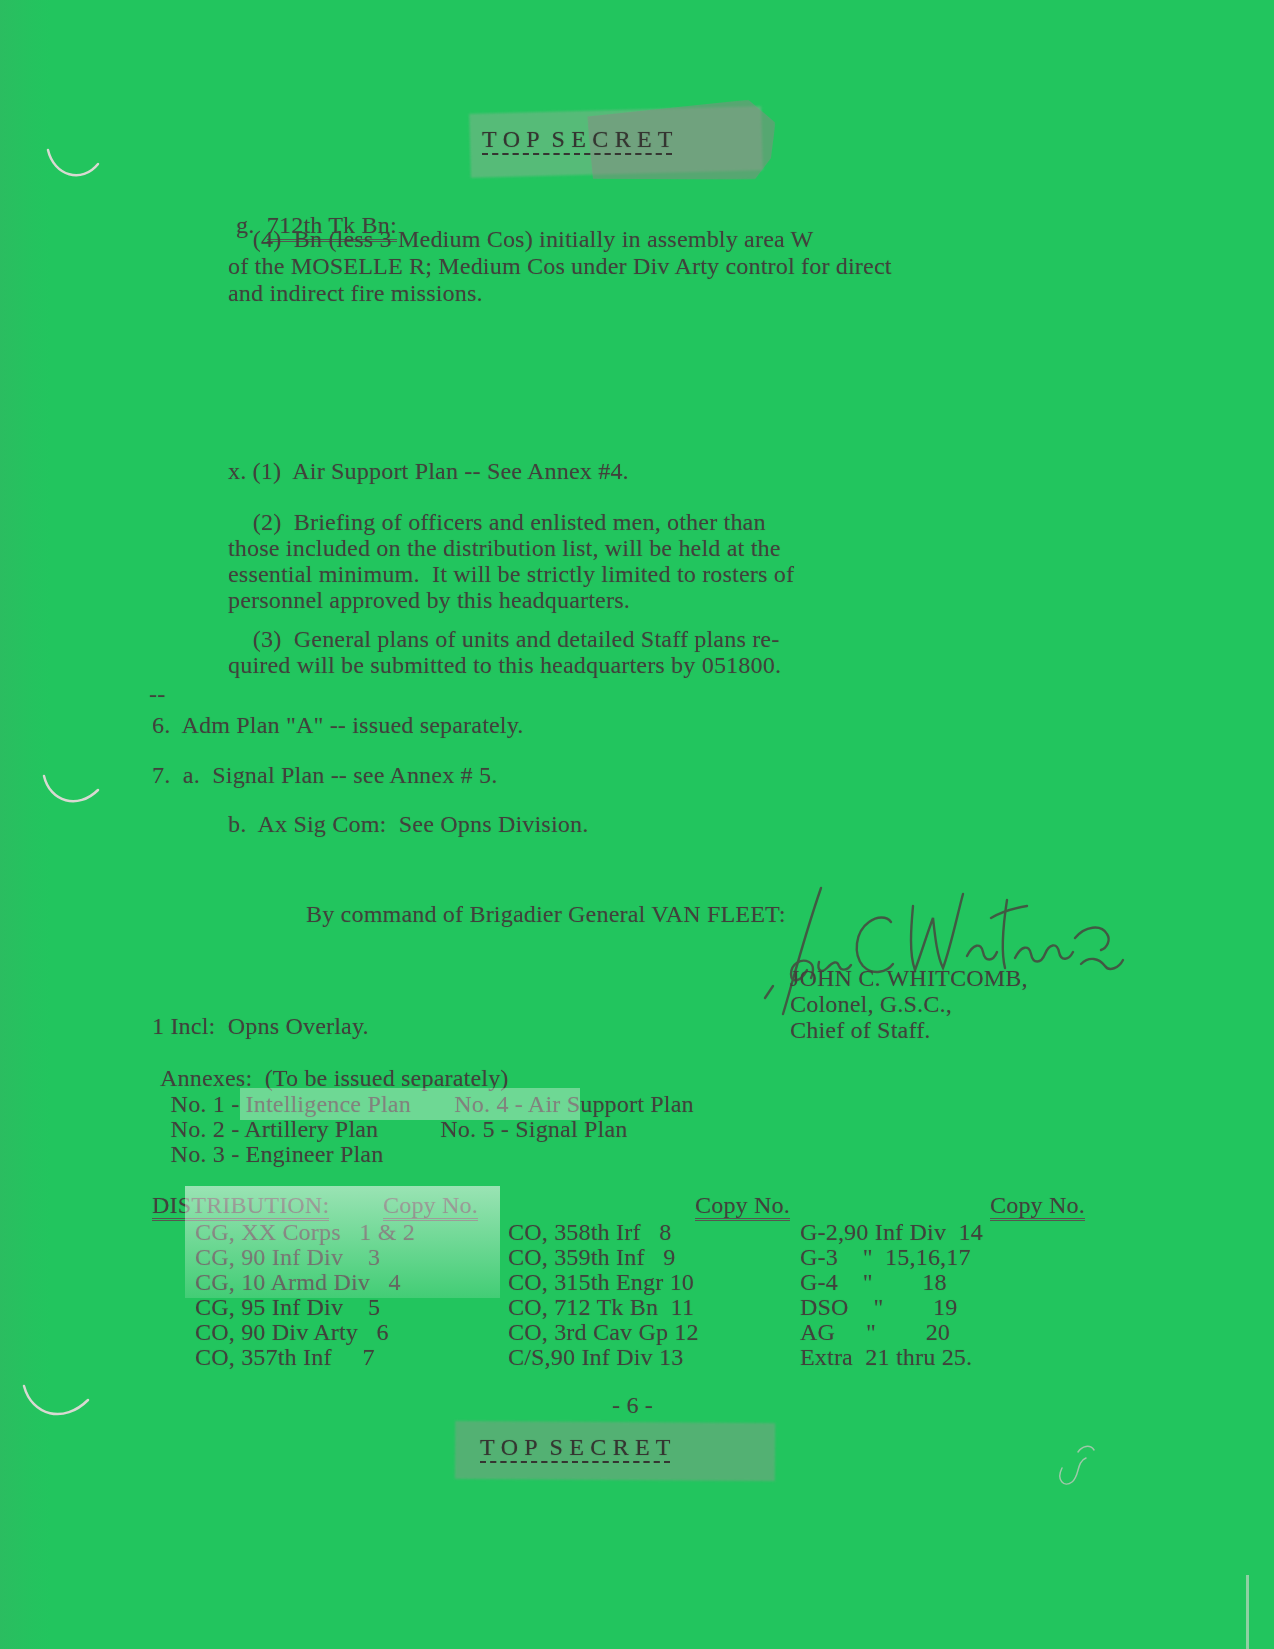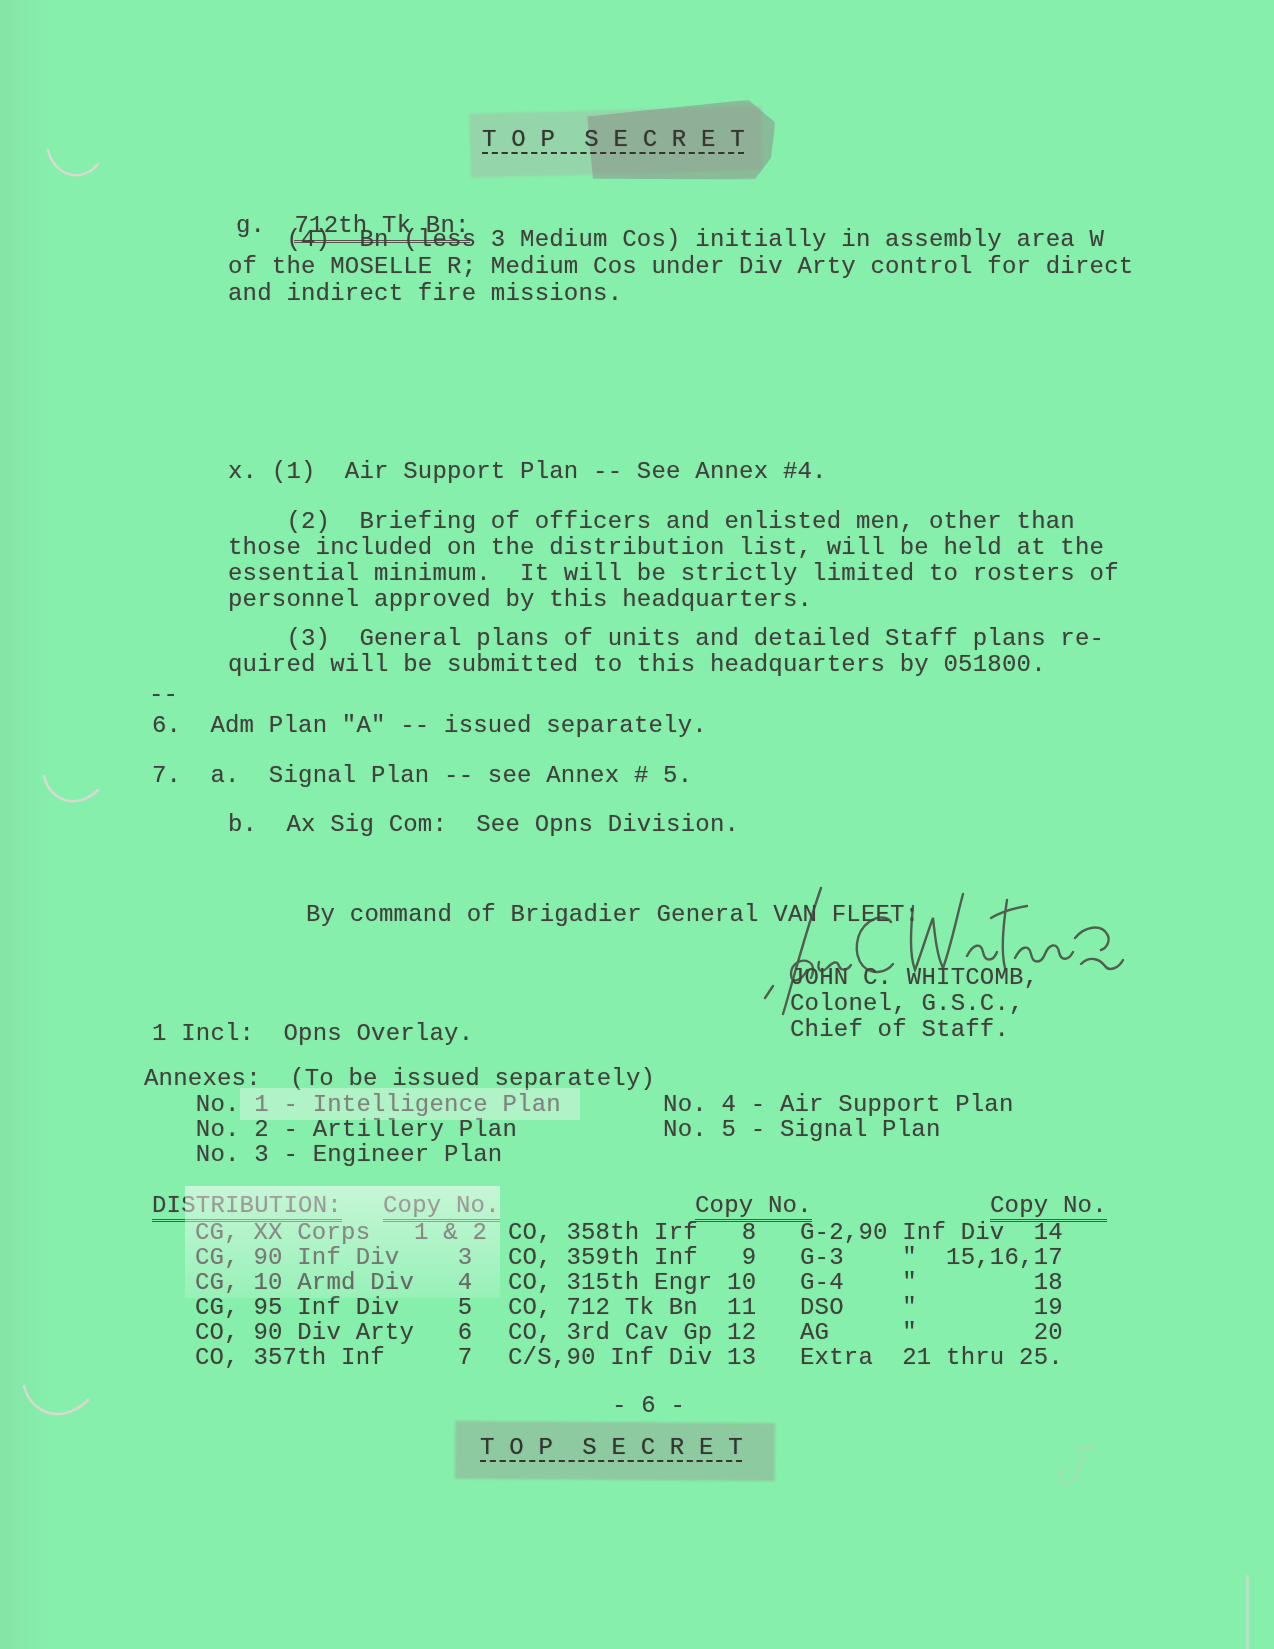--- a/index.html
+++ b/index.html
@@ -1,19 +1,19 @@
 <!DOCTYPE html>
 <html><head>
 <meta charset="utf-8">
 <style>
   html,body{margin:0;padding:0;background:#e8e8e4;}
   #page{
     position:relative;width:1274px;height:1649px;margin:0 auto;
-    background:#86efac;overflow:hidden;
-    font-family:Liberation Mono, monospace;
+    background:#22c55e;overflow:hidden;
+    font-family:Liberation Serif, serif;
   }
   
   #page::before{
     content:"";position:absolute;left:0;top:0;width:52px;height:100%;
     background:linear-gradient(to right, rgba(120,120,114,.10), rgba(120,120,114,.03) 60%, transparent);
     pointer-events:none;
   }
   .t{
     position:absolute;white-space:pre;
     font-size:24px;line-height:27px;letter-spacing:.2px;
@@ -89,23 +89,23 @@
       <path d="M270 80 C276 68 284 66 286 76 C288 86 296 86 300 76 C304 66 312 64 314 74 C316 84 324 82 328 74"></path>
       <path d="M330 60 C340 48 356 46 362 56 C366 62 362 70 356 72"></path>
       <path d="M336 86 C344 78 354 80 360 88 C364 94 374 90 378 82"></path>
     </g>
   </svg>
 
   <div class="t lh26" style="left:790px;top:965px;"><span>JOHN C. WHITCOMB,</span>
 <span>Colonel, G.S.C.,</span>
 <span>Chief of Staff.</span></div>
 
-  <div class="t" style="left:152px;top:1013px;margin-top:7px;">1 Incl:  Opns Overlay.</div>
+  <div class="t" style="left:152px;top:1013px;">1 Incl:  Opns Overlay.</div>
 
-  <div class="t" style="left:144px;top:1065px;">Annexes:  (To be issued separately)</div>
+  <div class="t" style="left:160px;top:1065px;">Annexes:  (To be issued separately)</div>
   <div class="t lh25" style="left:152px;top:1092px;">   No. 1 - Intelligence Plan       No. 4 - Air Support Plan
    No. 2 - Artillery Plan          No. 5 - Signal Plan
    No. 3 - Engineer Plan</div>
 
   <div class="t" style="left:152px;top:1192px;"><span class="ul-heavy">DISTRIBUTION:</span></div>
   <div class="t" style="left:383px;top:1192px;"><span class="ul-heavy">Copy No.</span></div>
   <div class="t" style="left:695px;top:1192px;"><span class="ul-heavy">Copy No.</span></div>
   <div class="t" style="left:990px;top:1192px;"><span class="ul-heavy">Copy No.</span></div>
 
   <div class="t lh25" style="left:195px;top:1220px;">CG, XX Corps   1 &amp; 2

